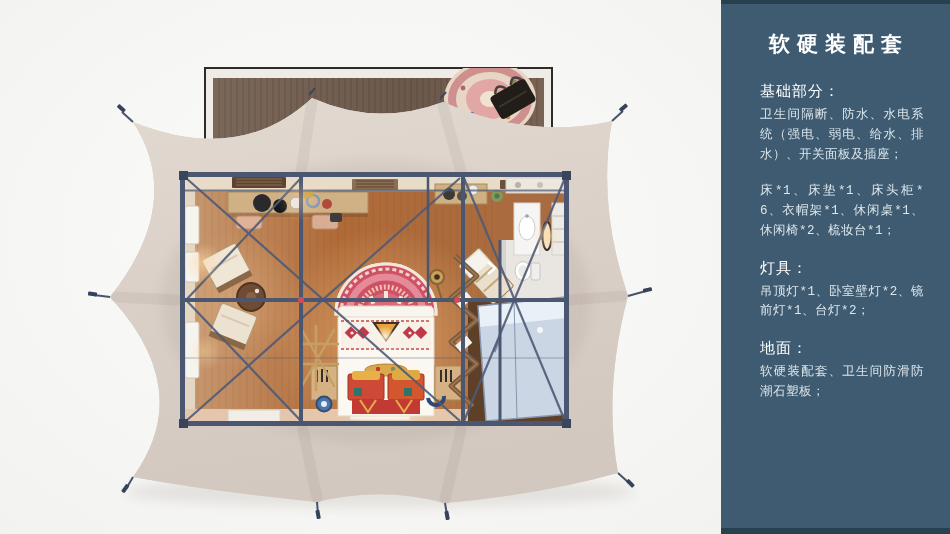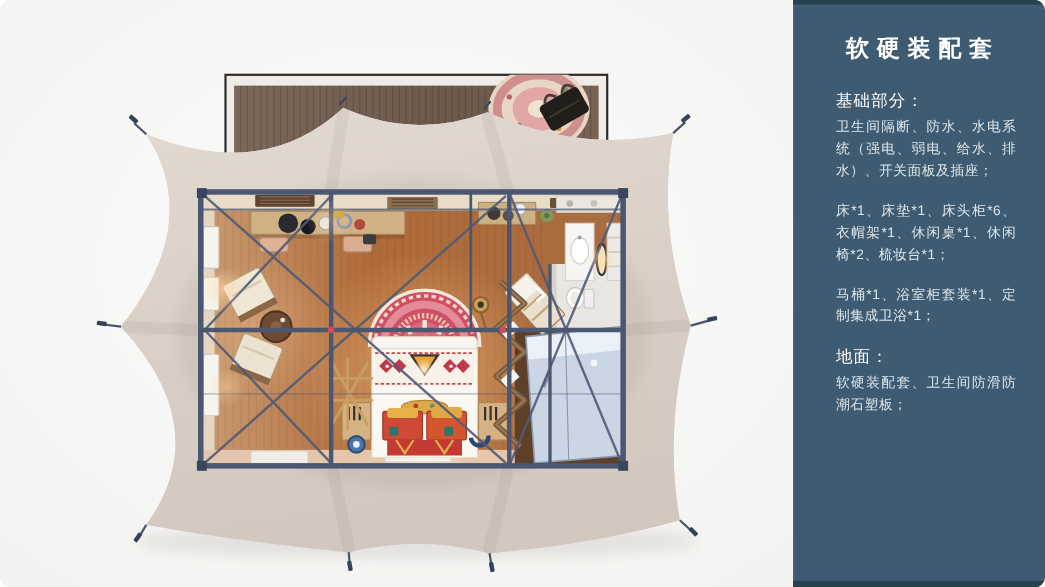--- a/index.html
+++ b/index.html
@@ -2,39 +2,39 @@
 <html style="--sidebar-bg: #3e5b71; --sidebar-edge: #27414f; --sidebar-title: #ffffff; --sidebar-text: #dce6ec; --plan-bg: #f7f7f5; --tent-canvas: #dcd2c9; --deck-wood: #6f5d4e; --frame-steel: #4b5670; --floor-wood-warm: #b06a38; --bed-accent: #cf5168; --shower-glass: #ccd7e6;"><head>
 <meta charset="utf-8">
 <style>
   :root{
     --sidebar-bg:#3e5b71; --sidebar-edge:#27414f; --sidebar-title:#ffffff; --sidebar-text:#dce6ec;
     --plan-bg:#f7f7f5; --tent-canvas:#dcd2c9; --deck-wood:#6f5d4e; --frame-steel:#4b5670;
     --floor-wood-warm:#b06a38; --bed-accent:#cf5168; --shower-glass:#ccd7e6;
   }
   html,body{margin:0;padding:0;background:#ffffff;}
   body{font-family:"Liberation Sans","DejaVu Sans",sans-serif;}
-  .stage{position:relative;width:950px;height:534px;overflow:hidden;background:var(--plan-bg);border-radius:10px;}
+  .stage{position:relative;width:950px;height:534px;overflow:hidden;background:var(--plan-bg);}
   .plan{position:absolute;left:0;top:0;width:721px;height:534px;}
   .plan svg{display:block;width:721px;height:534px;}
   .sidebar{
     position:absolute;left:721px;top:0;width:229px;height:534px;box-sizing:border-box;
     background:var(--sidebar-bg);
     border-top:4px solid var(--sidebar-edge);
     border-bottom:6px solid var(--sidebar-edge);
     color:var(--sidebar-text);
   }
   .sidebar h1{
     margin:26px 0 24px 0;text-align:center;color:var(--sidebar-title);
     font-size:21px;font-weight:bold;letter-spacing:7px;text-indent:7px;
   }
   .sidebar .sections{padding:0 26px 0 39px;}
   .sec{margin:0 0 17px 0;}
   .sec h2{margin:0 0 5px 0;color:var(--sidebar-title);font-size:15px;font-weight:normal;letter-spacing:1px;}
   .sec p{margin:0;font-size:12.5px;line-height:1.58;letter-spacing:0.5px;color:var(--sidebar-text);
-    text-align:justify;word-break:break-all;}
+    text-align:justify;word-break:break-all;font-family:Liberation Mono, monospace;}
 </style>
 </head>
 <body>
 
 <div class="stage">
 
   <div class="plan">
   <svg viewBox="0 0 721 534" xmlns="http://www.w3.org/2000/svg" role="img">
     <defs>
       <radialGradient id="bgv" cx="50%" cy="45%" r="75%">
@@ -406,21 +406,24 @@
     <h1>软硬装配套</h1>
     <div class="sections">
       <div class="sec">
         <h2>基础部分：</h2>
         <p>卫生间隔断、防水、水电系统（强电、弱电、给水、排水）、开关面板及插座；</p>
       </div>
       <div class="sec">
         <p>床*1、床垫*1、床头柜*6、衣帽架*1、休闲桌*1、休闲椅*2、梳妆台*1；</p>
       </div>
       <div class="sec">
-        <p>马桶*1、浴室柜套装*1、定制集成卫浴*1；</p>
+        <h2>灯具：</h2>
+        <p>吊顶灯*1、卧室壁灯*2、镜前灯*1、台灯*2；</p>
+      </div>
+      <div class="sec">
       </div>
       <div class="sec">
         <h2>地面：</h2>
         <p>软硬装配套、卫生间防滑防潮石塑板；</p>
       </div>
     </div>
   </aside>
 
 </div>
 

